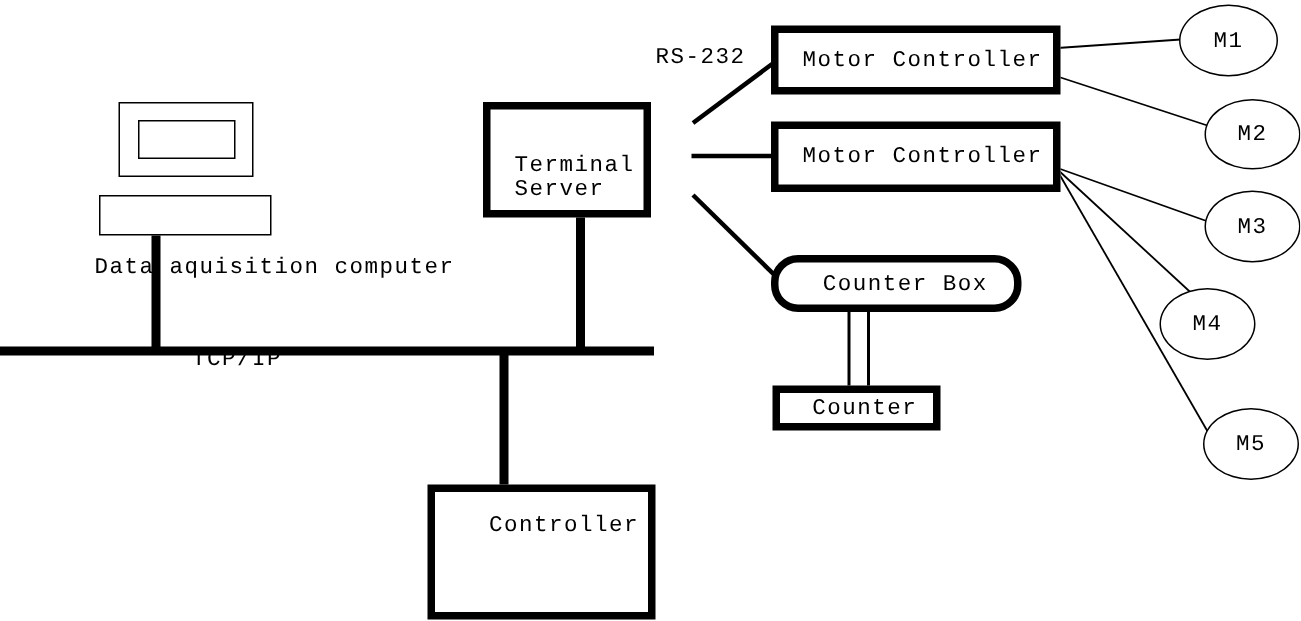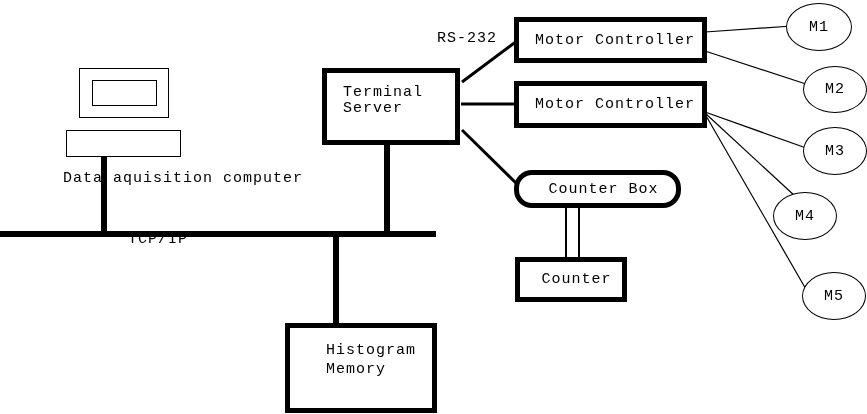--- a/index.html
+++ b/index.html
@@ -39,25 +39,25 @@
     white-space: nowrap;
     justify-content: center;
   }
   .node.single {
     display: flex;
     align-items: center;
   }
   .node.multi { display: block; }
   .node.multi .line { display: block; }
 
-  #terminal-server { left: 322px; top: 68px;  width: 138px; height: 77px; padding: 12px 0 0 16px; line-height: 16px; }
+  #terminal-server { left: 322px; top: 68px;  width: 112px; height: 77px; padding: 30px 0 0 16px; line-height: 16px; }
   #motor-controller-1 { left: 514px; top: 17px;  width: 193px; height: 46px; padding-left: 9px; }
   #motor-controller-2 { left: 514px; top: 81px;  width: 193px; height: 47px; padding-left: 9px; }
   #counter-box { left: 514px; top: 170px; width: 167px; height: 38px; padding-left: 12px; border-radius: 18px; }
-  #counter     { left: 515px; top: 257px; width: 112px; height: 45px; padding-left: 11px; }
+  #counter     { left: 515px; top: 257px; width: 112px; height: 30px; padding-left: 11px; }
   #histogram-memory { left: 285px; top: 323px; width: 152px; height: 90px; padding: 13px 0 0 36px; line-height: 19px; }
 
   
   .motor {
     position: absolute;
     box-sizing: border-box;
     border: 1px solid #000;
     border-radius: 50%;
     background: #fff;
     z-index: 3;
@@ -138,22 +138,21 @@
 
   <div class="node single" id="counter-box">
     <span>Counter Box</span>
   </div>
 
   <div class="node single" id="counter">
     <span>Counter</span>
   </div>
 
   <div class="node multi" id="histogram-memory">
-    <span class="line">Histogram</span>
-    <span class="line">Memory</span>
+    <span class="line">Controller</span>
   </div>
 
   <div class="motor" id="motor-m1">
     <span>M1</span>
   </div>
   <div class="motor" id="motor-m2">
     <span>M2</span>
   </div>
   <div class="motor" id="motor-m3">
     <span>M3</span>

